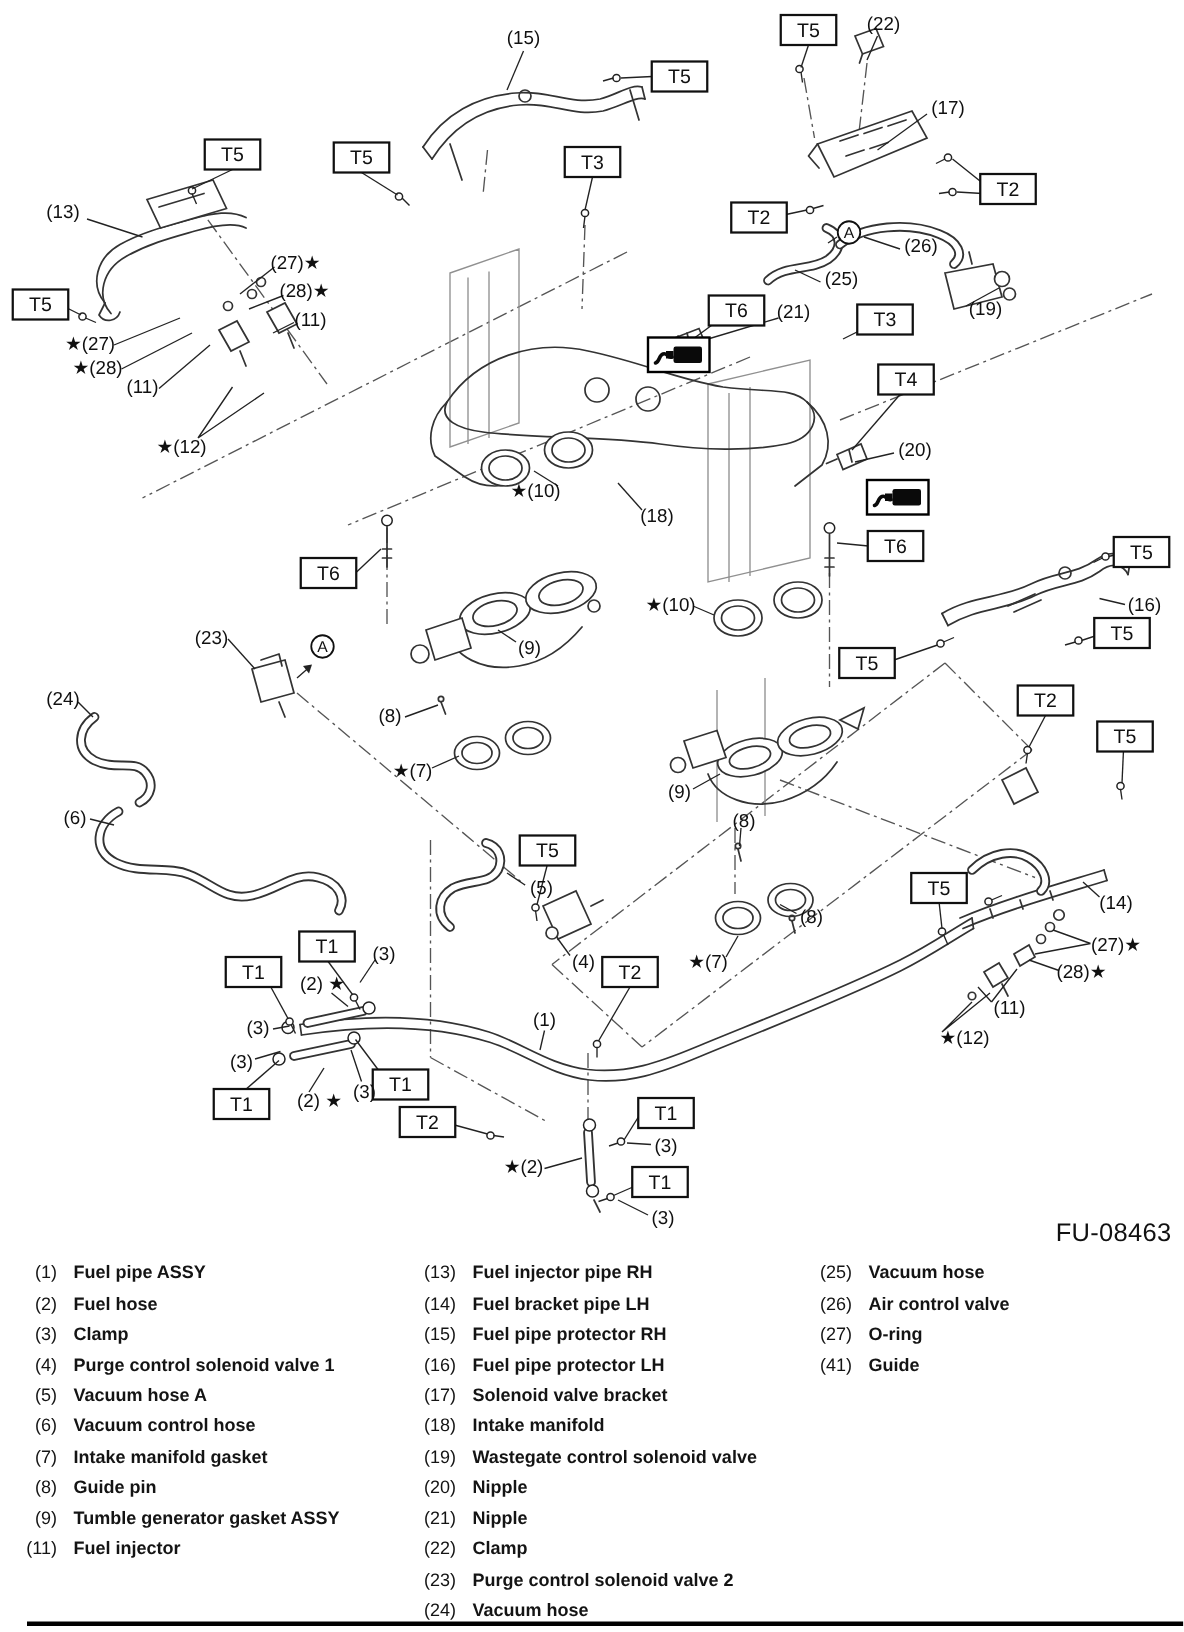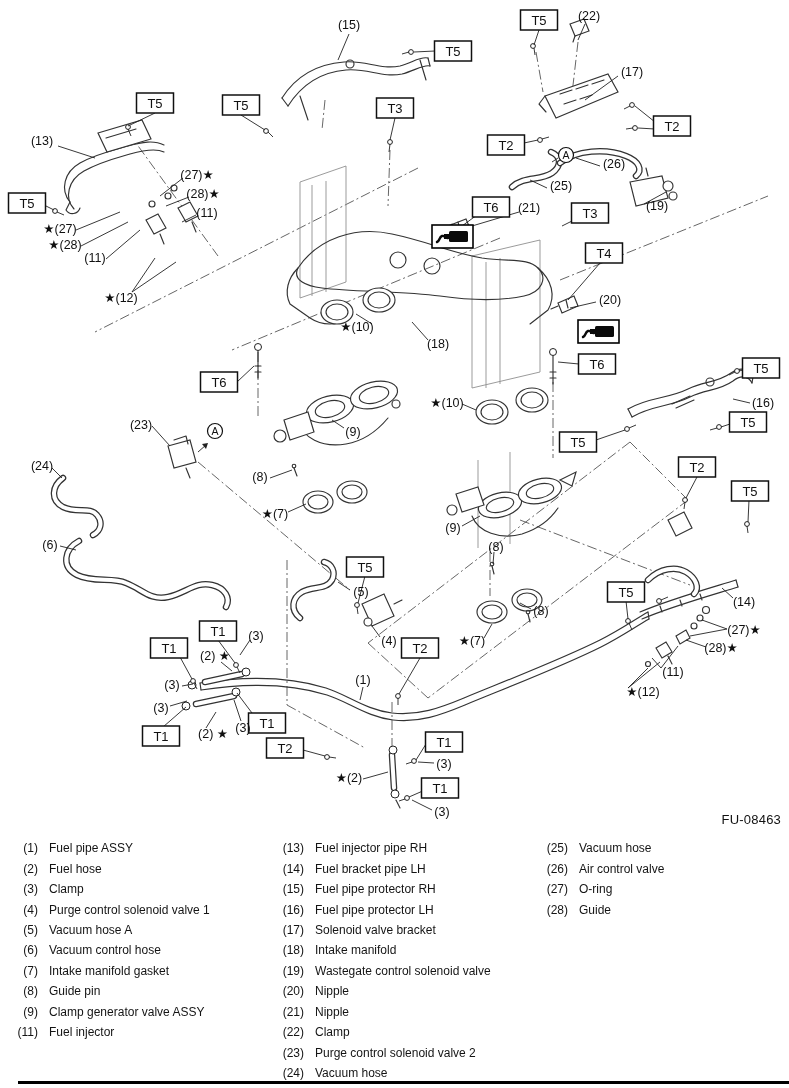--- a/index.html
+++ b/index.html
@@ -15,26 +15,26 @@
   .sealtube{fill:#0a0a0a;stroke:none;}
   .squig{fill:none;stroke:#0a0a0a;stroke-width:2.4;stroke-linecap:round;}
   .ln{fill:none;stroke:#333;stroke-width:1.15;stroke-linejoin:round;stroke-linecap:round;}
   .lnf{fill:#fff;stroke:#333;stroke-width:1.15;}
   .dash{fill:none;stroke:#555;stroke-width:.9;stroke-dasharray:10 3 2 3;}
   .thin{fill:none;stroke:#909090;stroke-width:.9;}
   .lead{fill:none;stroke:#222;stroke-width:.9;}
   .tubeo{fill:none;stroke:#333;stroke-width:6.5;stroke-linecap:round;}
   .tubei{fill:none;stroke:#fff;stroke-width:4;stroke-linecap:round;}
   .scr{fill:#fff;stroke:#222;stroke-width:1;}
-  .figure-code{position:absolute;top:812px;right:8px;font-size:13px;color:#111;letter-spacing:.2px;}
+  .figure-code{position:absolute;top:812px;right:8px;font-size:17px;color:#111;letter-spacing:.2px;}
   .legend{position:absolute;left:0;top:838px;width:789px;color:#141414;}
   .lcol{position:absolute;top:0;}
   .lrow{height:20.45px;display:flex;align-items:center;font-size:12px;}
   .lnum{display:inline-block;width:34px;text-align:right;flex:0 0 34px;}
-  .lname{margin-left:11px;white-space:nowrap;}
+  .lname{margin-left:11px;white-space:nowrap;font-weight:bold;}
   .bottom-rule{position:absolute;left:18px;top:1081px;width:771px;height:2.6px;background:#000;}
 </style>
 </head>
 <body>
 
 <div class="page">
 
   <svg width="789" height="1088" viewBox="0 0 789 1088">
 
     <g>
@@ -562,21 +562,21 @@
         <div class="lrow">
           <span class="lnum">(7)</span>
           <span class="lname">Intake manifold gasket</span>
         </div>
         <div class="lrow">
           <span class="lnum">(8)</span>
           <span class="lname">Guide pin</span>
         </div>
         <div class="lrow">
           <span class="lnum">(9)</span>
-          <span class="lname">Clamp generator valve ASSY</span>
+          <span class="lname">Tumble generator gasket ASSY</span>
         </div>
         <div class="lrow">
           <span class="lnum">(11)</span>
           <span class="lname">Fuel injector</span>
         </div>
       </div>
       <div class="lcol" style="left: 270px;">
         <div class="lrow">
           <span class="lnum">(13)</span>
           <span class="lname">Fuel injector pipe RH</span>
@@ -633,20 +633,20 @@
         </div>
         <div class="lrow">
           <span class="lnum">(26)</span>
           <span class="lname">Air control valve</span>
         </div>
         <div class="lrow">
           <span class="lnum">(27)</span>
           <span class="lname">O-ring</span>
         </div>
         <div class="lrow">
-          <span class="lnum">(28)</span>
+          <span class="lnum">(41)</span>
           <span class="lname">Guide</span>
         </div>
       </div>
     </div>
 
   <div class="bottom-rule"></div>
 </div>
 
 </body></html>

